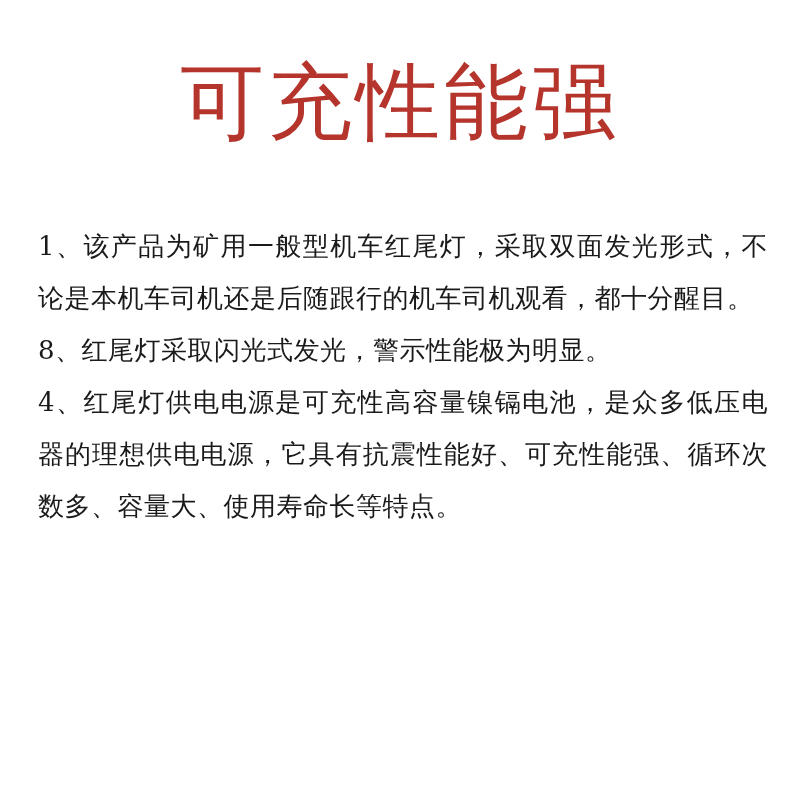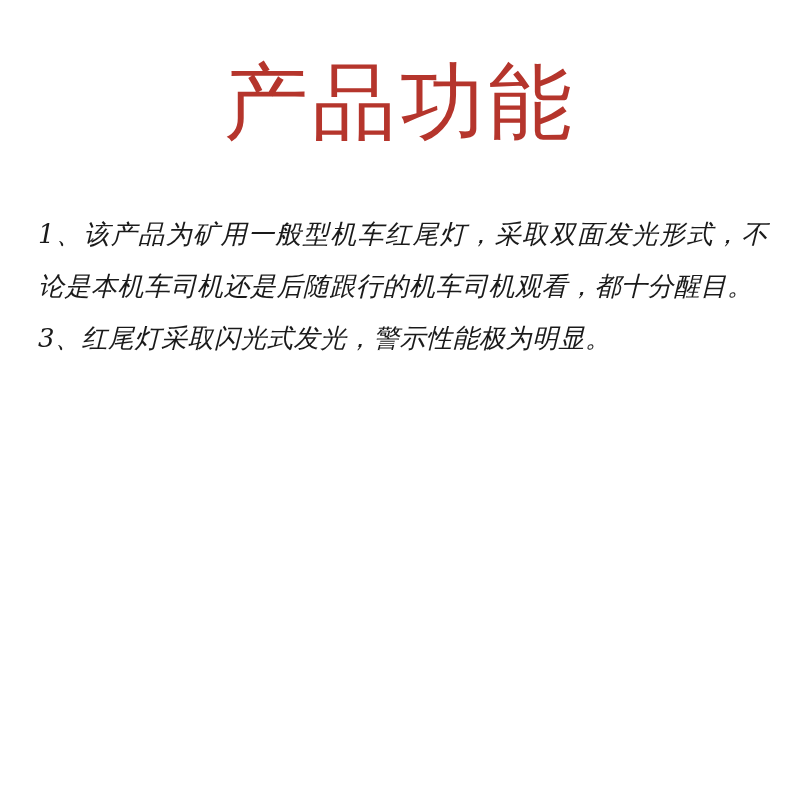--- a/index.html
+++ b/index.html
@@ -22,34 +22,34 @@
       width: 800px;
       text-align: center;
       font-family: "DejaVu Serif", "Liberation Serif", serif;
       font-size: 84px;
       line-height: 100px;
       color: #b5352c;
       letter-spacing: 4px;
     }
     .content {
       position: absolute;
-      top: 208px;
+      top: 220px;
       left: 38px;
       width: 730px;
-      font-style: italic;
     }
     .item {
       font-size: 26px;
       line-height: 52px;
       letter-spacing: 0.5px;
       margin: 0;
       text-align: justify;
     }
   </style>
 </head>
 <body>
 
-<div class="title">产品功能</div>
+<div class="title">可充性能强</div>
 
 <div class="content">
   <p class="item">1、该产品为矿用一般型机车红尾灯，采取双面发光形式，不论是本机车司机还是后随跟行的机车司机观看，都十分醒目。</p>
-  <p class="item">3、红尾灯采取闪光式发光，警示性能极为明显。</p>
+  <p class="item">8、红尾灯采取闪光式发光，警示性能极为明显。</p>
+  <p class="item">4、红尾灯供电电源是可充性高容量镍镉电池，是众多低压电器的理想供电电源，它具有抗震性能好、可充性能强、循环次数多、容量大、使用寿命长等特点。</p>
 </div>
 
 </body></html>

